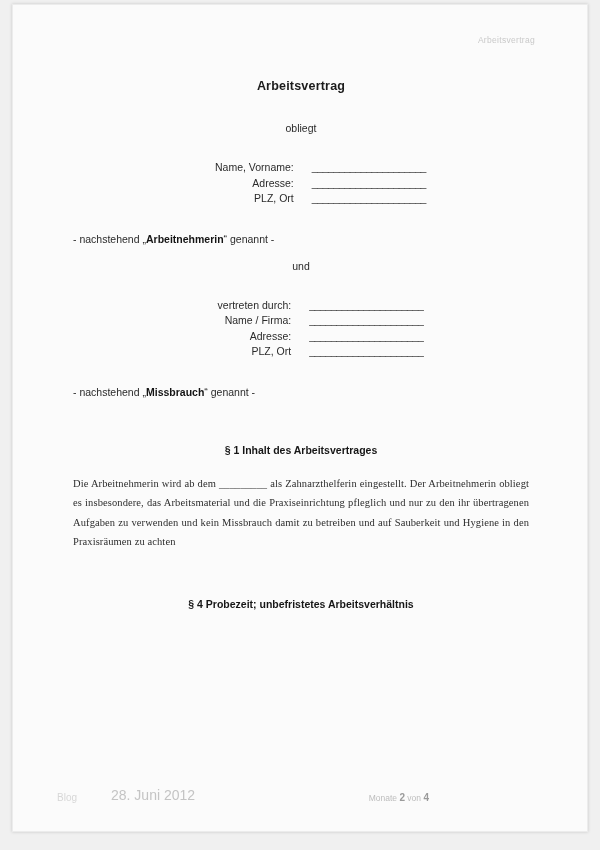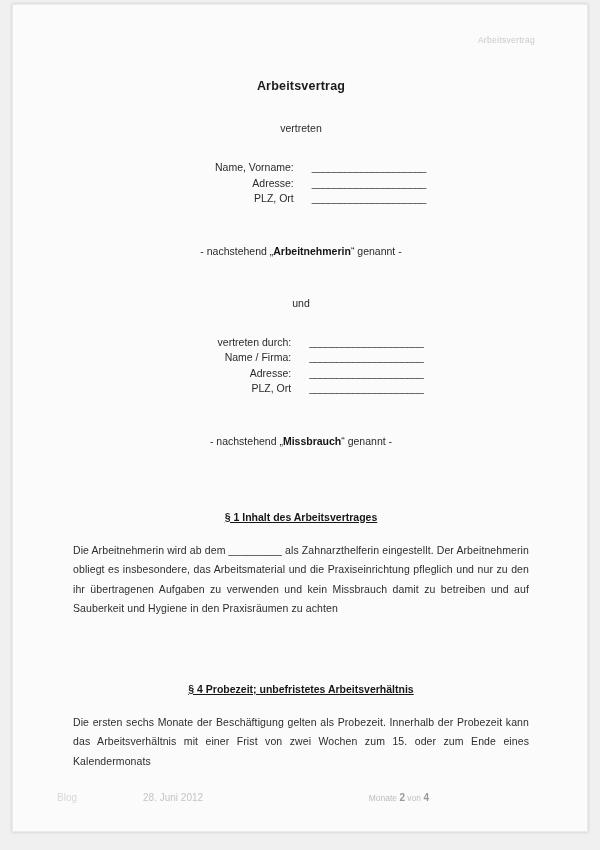--- a/index.html
+++ b/index.html
@@ -71,50 +71,50 @@
   table.fields td.lbl {
     text-align: right;
     padding-right: 18px;
     padding-left: 39px;
   }
   table.fields td.val {
     color: #3a3a3a;
     letter-spacing: -0.4px;
   }
   .party-note {
-    text-align: center;
-    font-size: 10.5px;
-    color: #2a2a2a;
-    margin-top: 38px;
+    text-align: left;
+    font-size: 10.5px;
+    color: #2a2a2a;
+    margin-top: 26px;
   }
   .party-note b {
     font-weight: bold;
     color: #141414;
   }
   .und {
     text-align: center;
     font-size: 10.5px;
     color: #2a2a2a;
-    margin-top: 40px;
+    margin-top: 15px;
   }
   .section-heading {
     text-align: center;
     font-size: 10.5px;
     font-weight: bold;
     color: #161616;
-    margin-top: 64px;
-    text-decoration: underline;
+    margin-top: 46px;
   }
   .para {
     margin-top: 18px;
     font-size: 10.5px;
     color: #2d2d2d;
     text-align: justify;
     line-height: 19.5px;
     letter-spacing: 0.1px;
+    font-family: Liberation Serif, serif;
   }
   .para--two {
     margin-top: 18px;
   }
   .footer {
     position: absolute;
     left: 0;
     bottom: 28px;
     width: 460px;
     padding: 0 44px;
@@ -127,23 +127,22 @@
   .footer-left {
     display: flex;
     align-items: flex-end;
     gap: 34px;
   }
   .footer-brand {
     font-size: 10px;
     color: #d7d7d7;
   }
   .footer-date {
-    font-size: 10px;
+    font-size: 14px;
     color: #c4c4c4;
-    margin-left: 32px;
   }
   .footer-page {
     font-size: 8.5px;
     color: #bdbdbd;
   }
   .footer-page b {
     color: #9a9a9a;
     font-weight: bold;
     font-size: 10px;
   }
@@ -152,21 +151,21 @@
 <body>
 
 <div class="page">
 
   <div class="doc-watermark">Arbeitsvertrag</div>
 
   <div class="content">
 
     <div class="title">Arbeitsvertrag</div>
 
-    <div class="between">vertreten</div>
+    <div class="between">obliegt</div>
 
     <table class="fields">
       <tbody>
           <tr>
         <td class="lbl">Name, Vorname:</td>
         <td class="val">_____________________</td>
       </tr>
       <tr>
         <td class="lbl">Adresse:</td>
         <td class="val">_____________________</td>
@@ -206,21 +205,20 @@
       </table>
 
     <div class="party-note">
       <span>- nachstehend „</span><b>Missbrauch</b><span>“ genannt -</span>
     </div>
 
     <div class="section-heading">§ 1 Inhalt des Arbeitsvertrages</div>
     <div class="para">Die Arbeitnehmerin wird ab dem _________ als Zahnarzthelferin eingestellt. Der Arbeitnehmerin obliegt es insbesondere, das Arbeitsmaterial und die Praxiseinrichtung pfleglich und nur zu den ihr übertragenen Aufgaben zu verwenden und kein Missbrauch damit zu betreiben und  auf Sauberkeit und Hygiene in den Praxisräumen zu achten</div>
 
     <div class="section-heading">§ 4 Probezeit; unbefristetes Arbeitsverhältnis</div>
-    <div class="para para--two">Die ersten sechs Monate der Beschäftigung gelten als Probezeit. Innerhalb der Probezeit kann das Arbeitsverhältnis mit einer Frist von zwei Wochen zum 15. oder zum Ende eines Kalendermonats</div>
 
   </div>
 
   <div class="footer">
     <div class="footer-left">
       <div class="footer-brand">Blog</div>
       <div class="footer-date">28. Juni 2012</div>
     </div>
     <div class="footer-page">
       <span>Monate </span><b>2</b><span> von </span><b>4</b>

